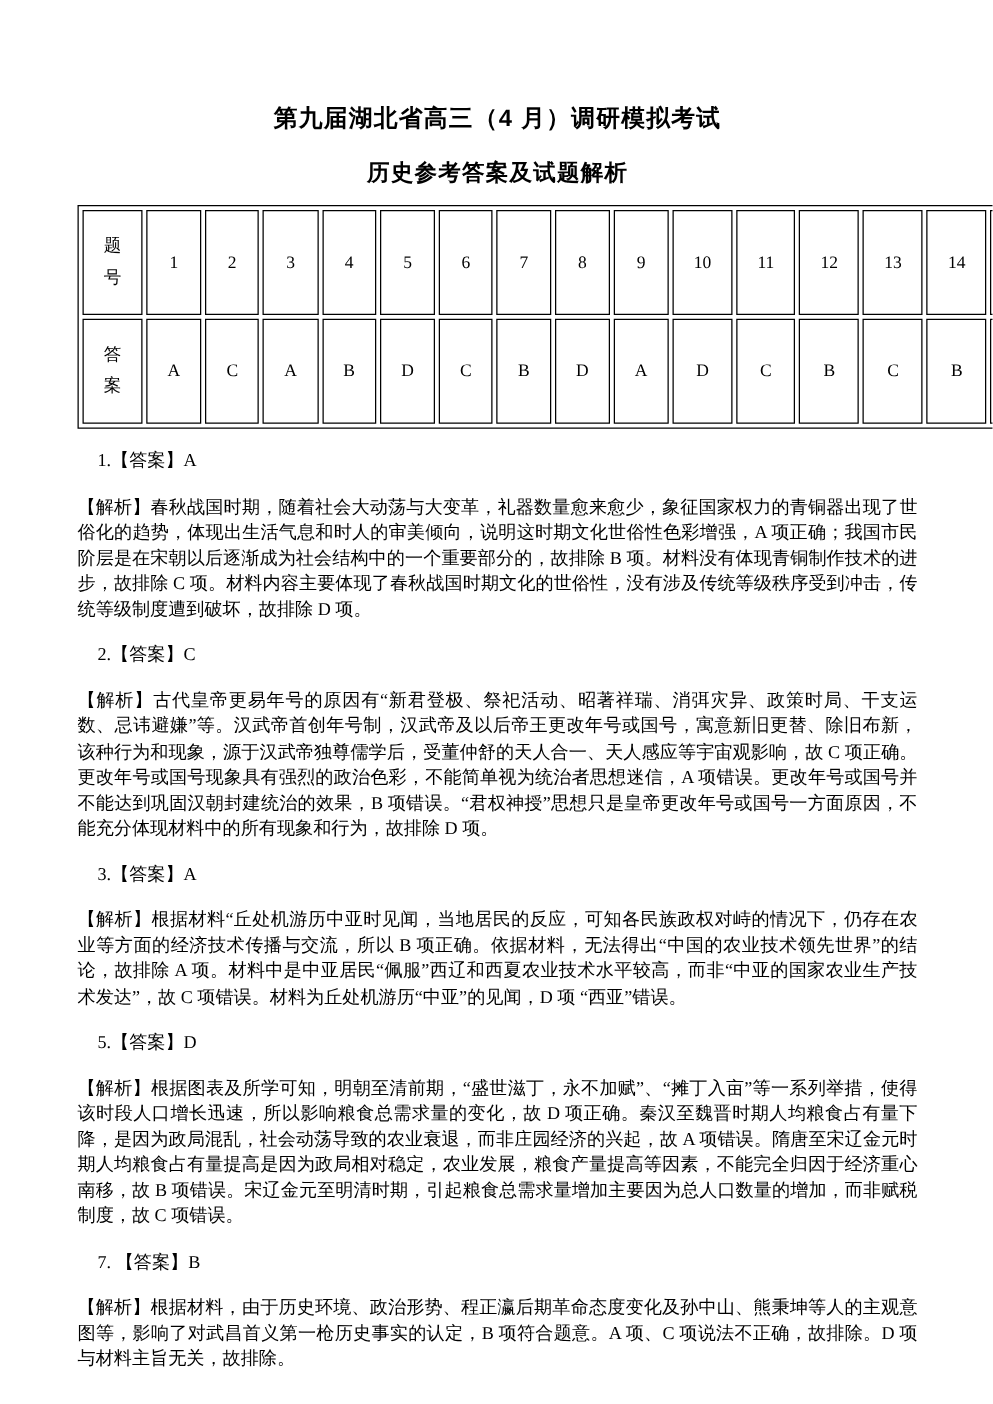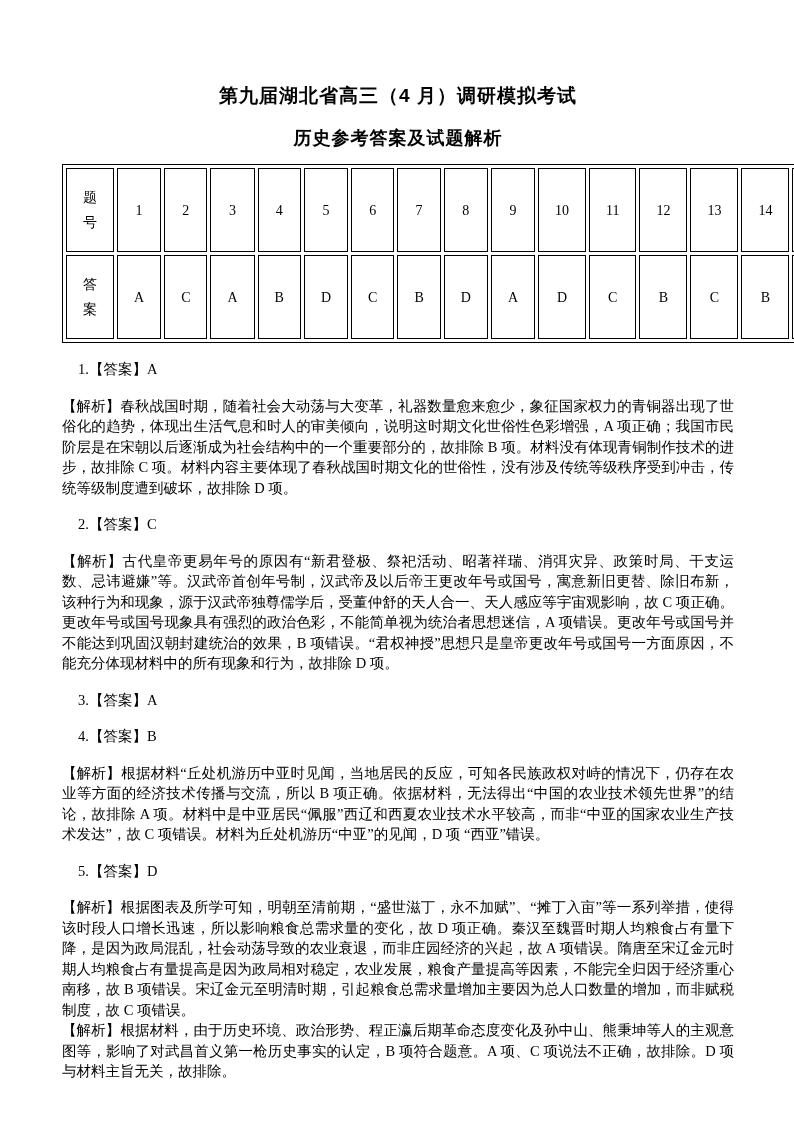--- a/index.html
+++ b/index.html
@@ -134,31 +134,31 @@
       <div class="solution">
         <p class="answer-line"><span>2.</span><span>【答案】</span><span>C</span></p>
         <p class="analysis-line"><span>【解析】</span><span>古代皇帝更易年号的原因有“新君登极、祭祀活动、昭著祥瑞、消弭灾异、政策时局、干支运数、忌讳避嫌”等。汉武帝首创年号制，汉武帝及以后帝王更改年号或国号，寓意新旧更替、除旧布新，该种行为和现象，源于汉武帝独尊儒学后，受董仲舒的天人合一、天人感应等宇宙观影响，故 C 项正确。更改年号或国号现象具有强烈的政治色彩，不能简单视为统治者思想迷信，A 项错误。更改年号或国号并不能达到巩固汉朝封建统治的效果，B 项错误。“君权神授”思想只是皇帝更改年号或国号一方面原因，不能充分体现材料中的所有现象和行为，故排除 D 项。</span></p>
       </div>
 
       <div class="solution">
         <p class="answer-line"><span>3.</span><span>【答案】</span><span>A</span></p>
       </div>
 
       <div class="solution">
-        <p class="answer-line"><span>4.</span><span>【答案】</span><span>B</span></p>
         <p class="analysis-line"><span>【解析】</span><span>根据材料“丘处机游历中亚时见闻，当地居民的反应，可知各民族政权对峙的情况下，仍存在农业等方面的经济技术传播与交流，所以 B 项正确。依据材料，无法得出“中国的农业技术领先世界”的结论，故排除 A 项。材料中是中亚居民“佩服”西辽和西夏农业技术水平较高，而非“中亚的国家农业生产技术发达”，故 C 项错误。材料为丘处机游历“中亚”的见闻，D 项 “西亚”错误。</span></p>
       </div>
 
       <div class="solution">
         <p class="answer-line"><span>5.</span><span>【答案】</span><span>D</span></p>
         <p class="analysis-line"><span>【解析】</span><span>根据图表及所学可知，明朝至清前期，“盛世滋丁，永不加赋”、“摊丁入亩”等一系列举措，使得该时段人口增长迅速，所以影响粮食总需求量的变化，故 D 项正确。秦汉至魏晋时期人均粮食占有量下降，是因为政局混乱，社会动荡导致的农业衰退，而非庄园经济的兴起，故 A 项错误。隋唐至宋辽金元时期人均粮食占有量提高是因为政局相对稳定，农业发展，粮食产量提高等因素，不能完全归因于经济重心南移，故 B 项错误。宋辽金元至明清时期，引起粮食总需求量增加主要因为总人口数量的增加，而非赋税制度，故 C 项错误。</span></p>
       </div>
 
       <div class="solution">
       </div>
 
       <div class="solution">
+        <p class="answer-line"><span>7. </span><span>【答案】</span><span>B</span></p>
         <p class="analysis-line"><span>【解析】</span><span>根据材料，由于历史环境、政治形势、程正瀛后期革命态度变化及孙中山、熊秉坤等人的主观意图等，影响了对武昌首义第一枪历史事实的认定，B 项符合题意。A 项、C 项说法不正确，故排除。D 项与材料主旨无关，故排除。</span></p>
       </div>
 
     </div>
   </div>
 </div>
 
 </body></html>

